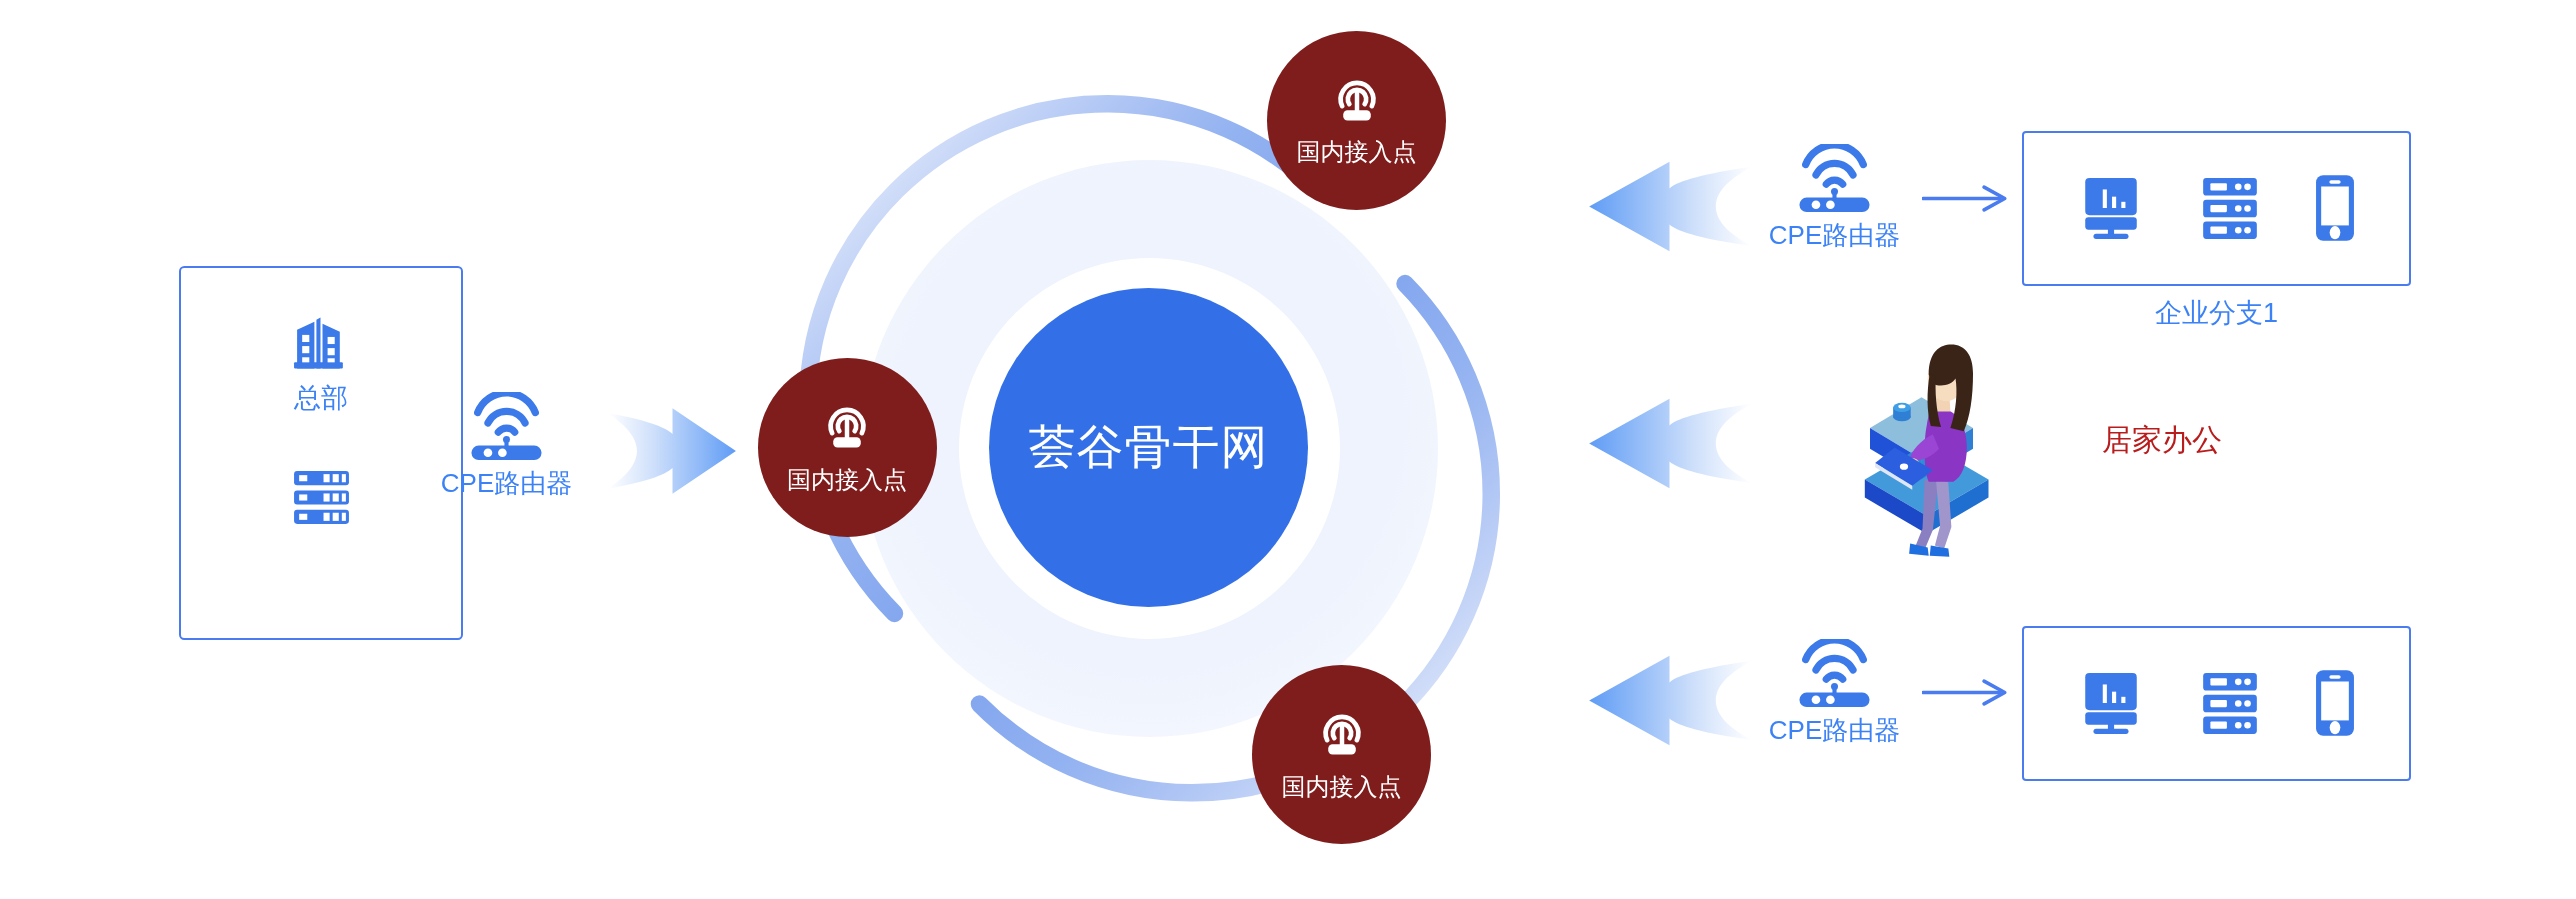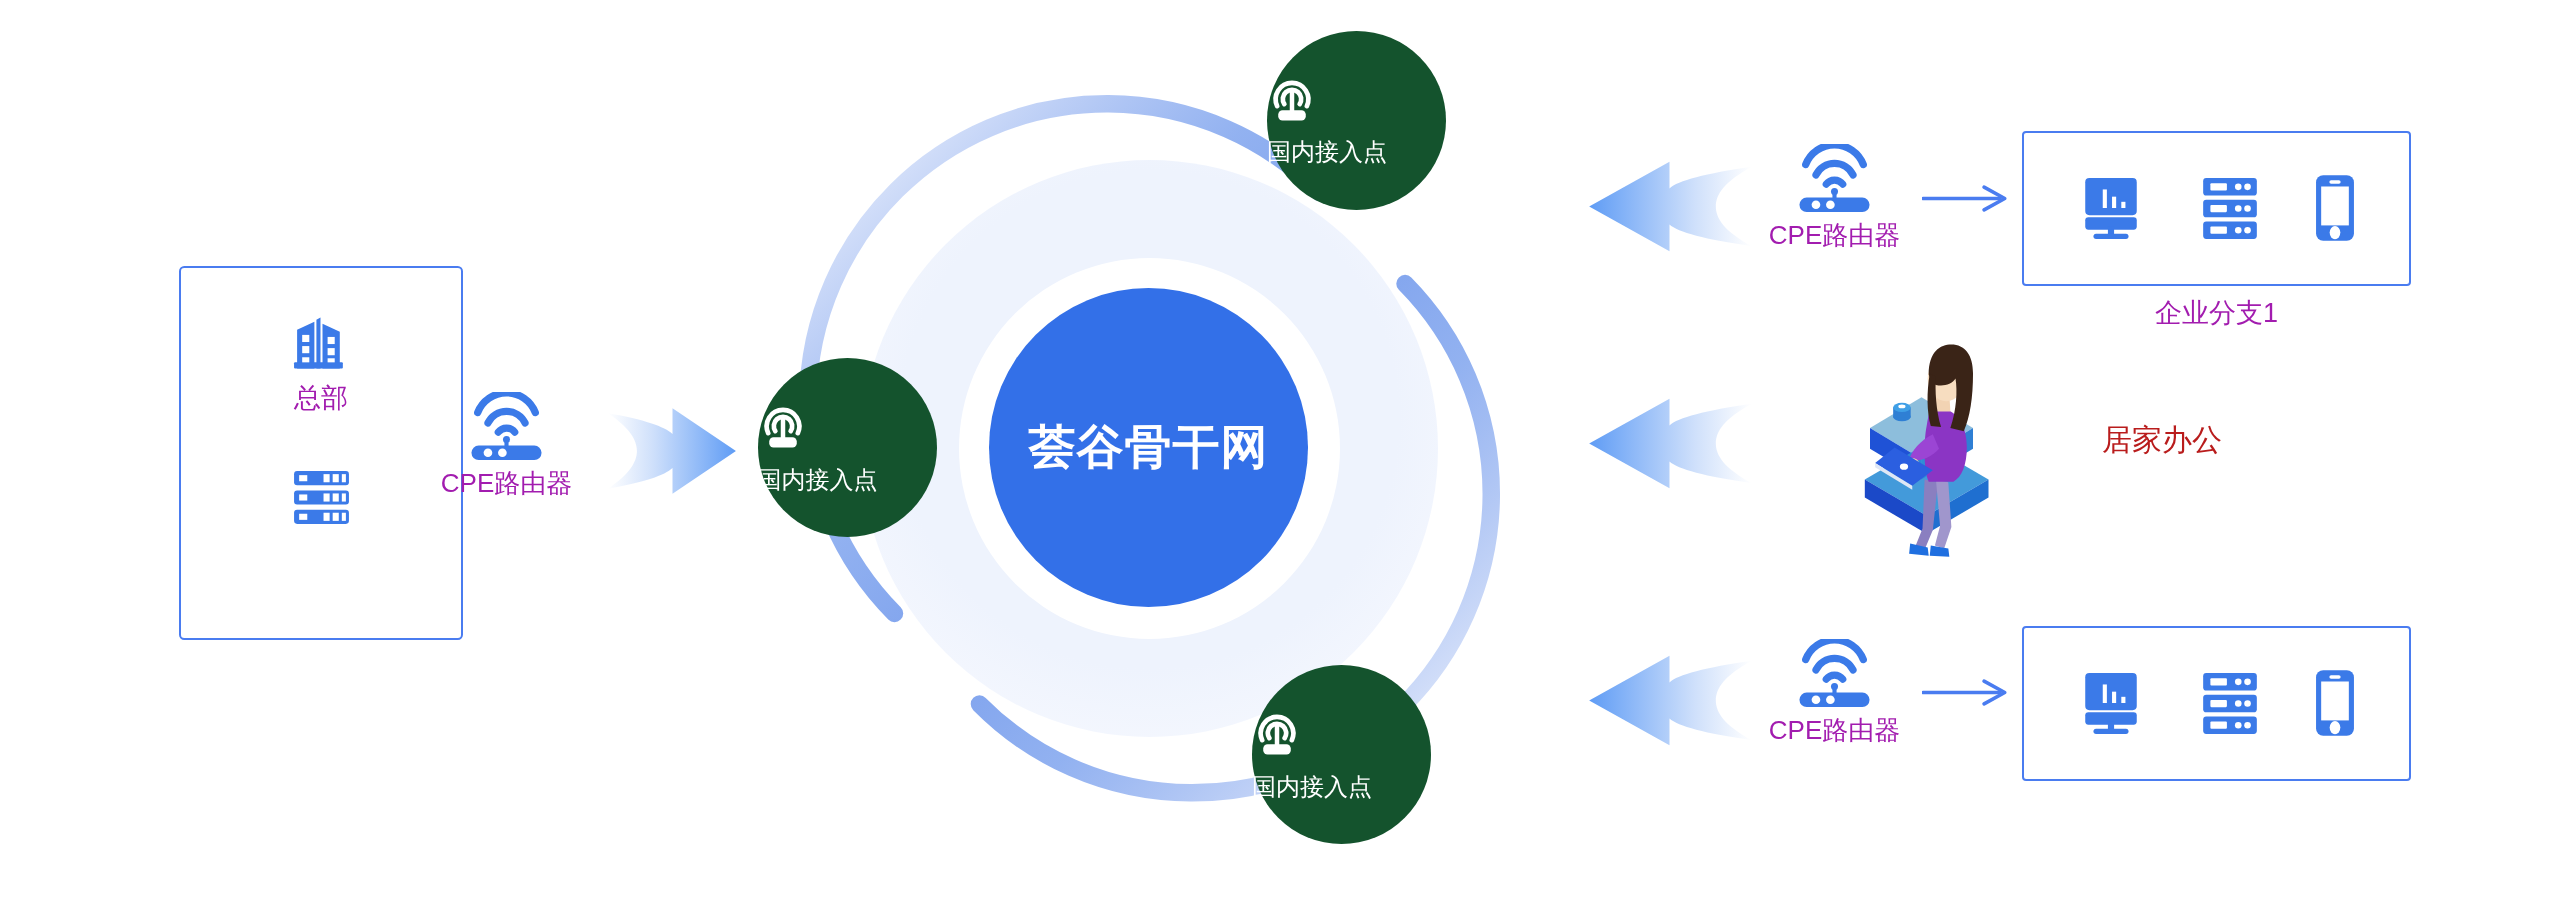--- a/index.html
+++ b/index.html
@@ -12,21 +12,21 @@
     position:relative;
     width:2576px;
     height:899px;
     background:#ffffff;
     overflow:hidden;
   }
 
   
   .abs{position:absolute;}
   .lbl{
-    color:#a21caf;
+    color:#3b82f6;
     font-size:27px;
     line-height:1.1;
     white-space:nowrap;
     font-weight:400;
   }
   .lbl-dark{
     color:#b91c1c;
     font-size:30px;
     white-space:nowrap;
     font-weight:400;
@@ -86,34 +86,34 @@
     width:319px; height:319px;
     border-radius:50%;
     background:#3370e8;
     display:flex;
     align-items:center;
     justify-content:center;
   }
   .core-circle .core-label{
     color:#ffffff;
     font-size:47px;
-    font-weight:700;
+    font-weight:400;
     letter-spacing:1px;
     white-space:nowrap;
   }
 
   
   .ap-circle{
     position:absolute;
     width:179px; height:179px;
     border-radius:50%;
-    background:#14532d;
+    background:#7f1d1d;
     display:flex;
     flex-direction:column;
-    align-items:flex-start;
+    align-items:center;
     justify-content:center;
   }
   .ap-circle .ap-label{
     color:#ffffff;
     font-size:24px;
     margin-top:10.3px;
     white-space:nowrap;
     font-weight:400;
   }
   #ap-top{left:530px; top:-5.2px;}

